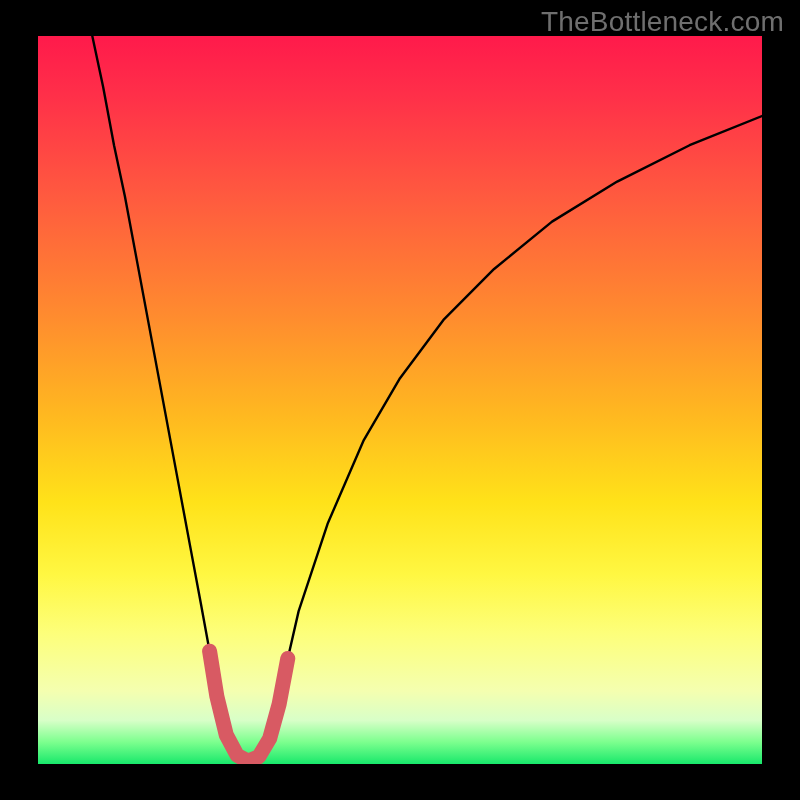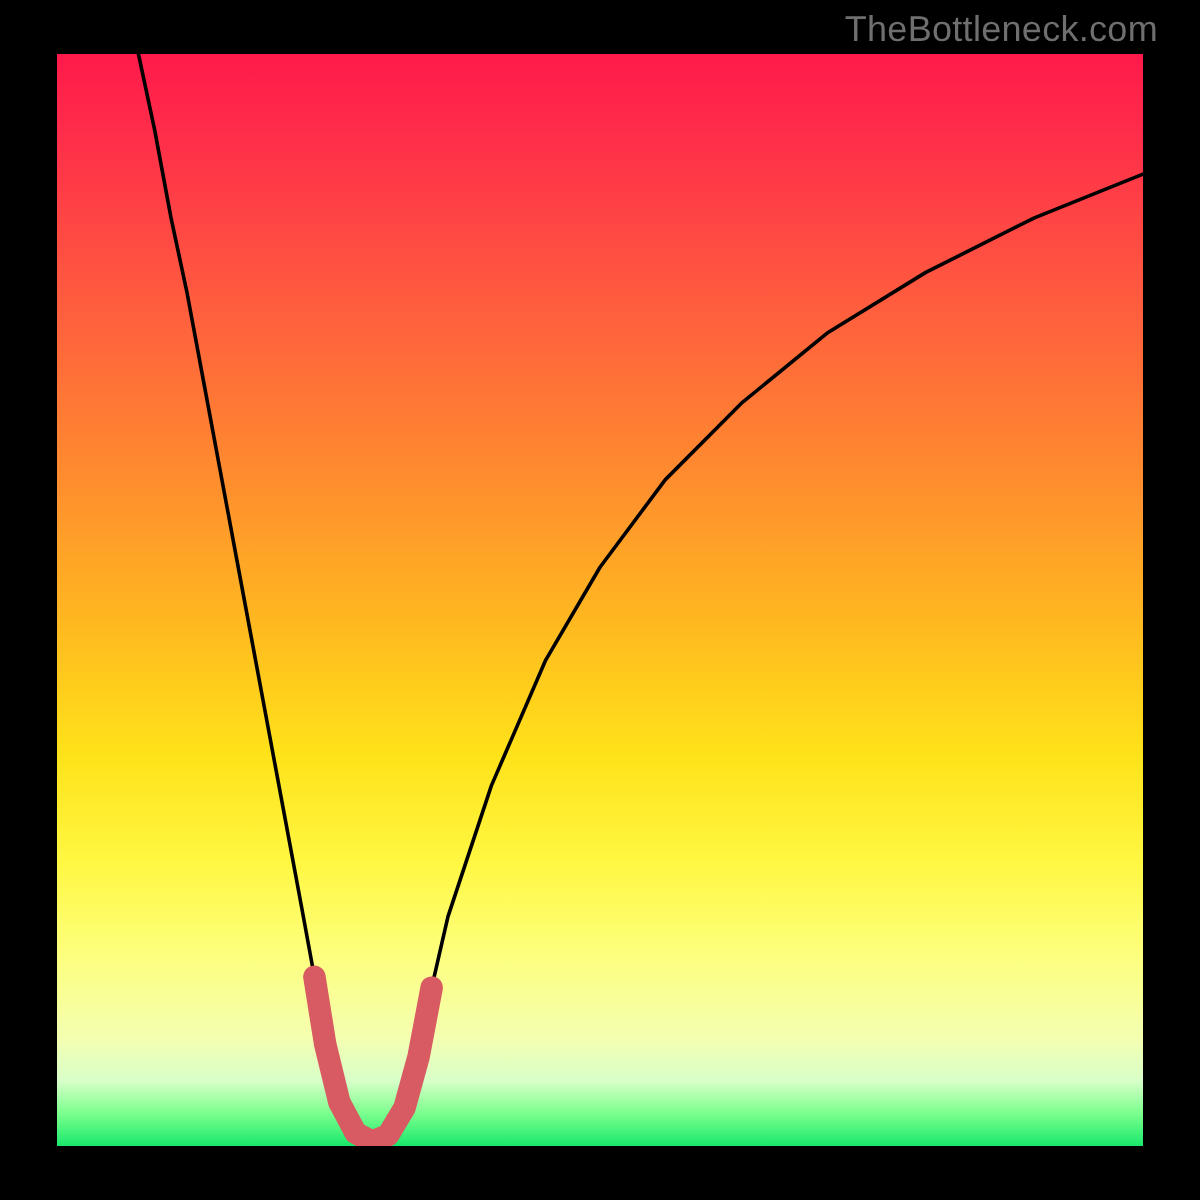--- a/index.html
+++ b/index.html
@@ -45,23 +45,23 @@
       #fdff7a 82%,
       #f4ffb0 90%,
       #d8ffc8 94%,
       #7cff8e 97%,
       #18e86b 100%
     );
   }
   .watermark {
     position: absolute;
     top: 6px;
-    right: 28px;
+    right: 16px;
     color: #6f6f6f;
-    font-size: 24px;
+    font-size: 28px;
     letter-spacing: 0.2px;
     user-select: none;
   }
   svg.curve {
     position: absolute;
     left: 0;
     top: 0;
     width: 100%;
     height: 100%;
     overflow: visible;

